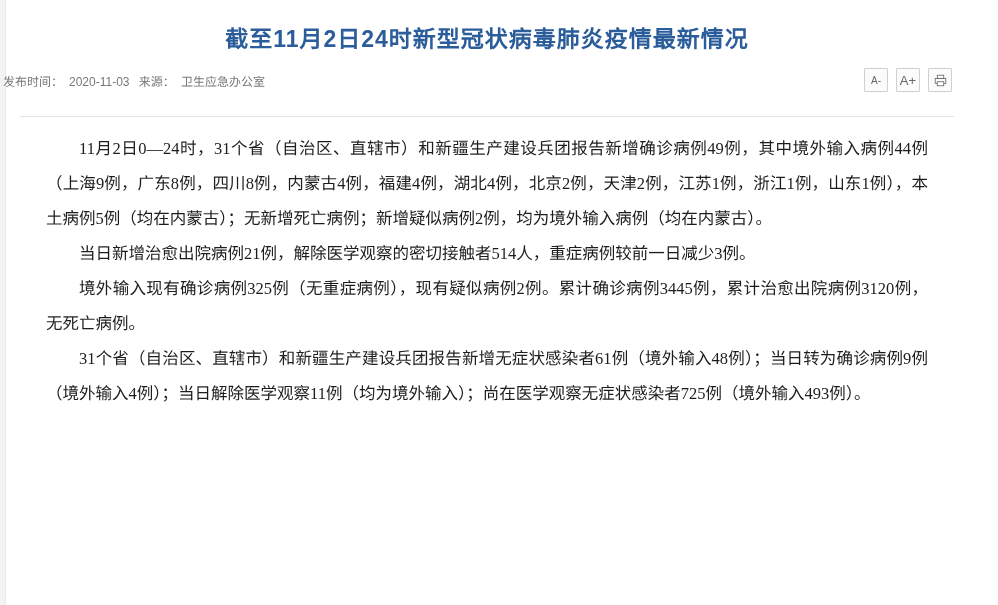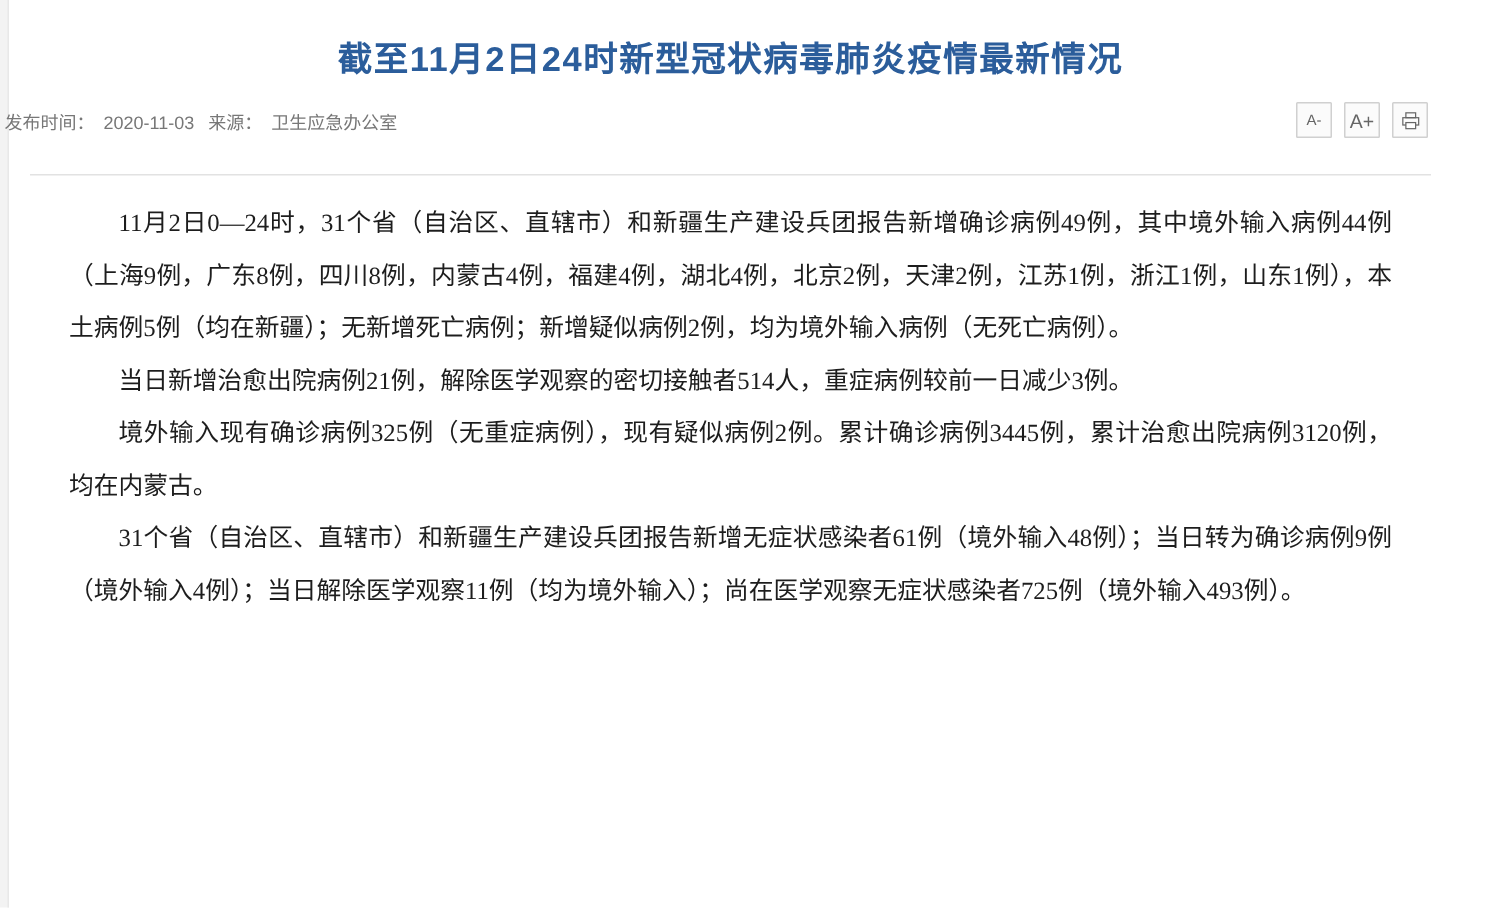--- a/index.html
+++ b/index.html
@@ -119,18 +119,18 @@
           <rect x="1.5" y="5.5" width="13" height="6" fill="none" stroke="#666" stroke-width="1"></rect>
           <rect x="4" y="9.5" width="8" height="5" fill="#fff" stroke="#666" stroke-width="1"></rect>
         </svg>
       </div>
     </div>
   </div>
 
   <div class="divider"></div>
 
   <div class="article">
-    <p>11月2日0—24时，31个省（自治区、直辖市）和新疆生产建设兵团报告新增确诊病例49例，其中境外输入病例44例（上海9例，广东8例，四川8例，内蒙古4例，福建4例，湖北4例，北京2例，天津2例，江苏1例，浙江1例，山东1例），本土病例5例（均在新疆）；无新增死亡病例；新增疑似病例2例，均为境外输入病例（无死亡病例）。</p>
+    <p>11月2日0—24时，31个省（自治区、直辖市）和新疆生产建设兵团报告新增确诊病例49例，其中境外输入病例44例（上海9例，广东8例，四川8例，内蒙古4例，福建4例，湖北4例，北京2例，天津2例，江苏1例，浙江1例，山东1例），本土病例5例（均在内蒙古）；无新增死亡病例；新增疑似病例2例，均为境外输入病例（均在内蒙古）。</p>
     <p>当日新增治愈出院病例21例，解除医学观察的密切接触者514人，重症病例较前一日减少3例。</p>
-    <p>境外输入现有确诊病例325例（无重症病例），现有疑似病例2例。累计确诊病例3445例，累计治愈出院病例3120例，均在内蒙古。</p>
+    <p>境外输入现有确诊病例325例（无重症病例），现有疑似病例2例。累计确诊病例3445例，累计治愈出院病例3120例，无死亡病例。</p>
     <p>31个省（自治区、直辖市）和新疆生产建设兵团报告新增无症状感染者61例（境外输入48例）；当日转为确诊病例9例（境外输入4例）；当日解除医学观察11例（均为境外输入）；尚在医学观察无症状感染者725例（境外输入493例）。</p>
   </div>
 </div>
 
 </body></html>

